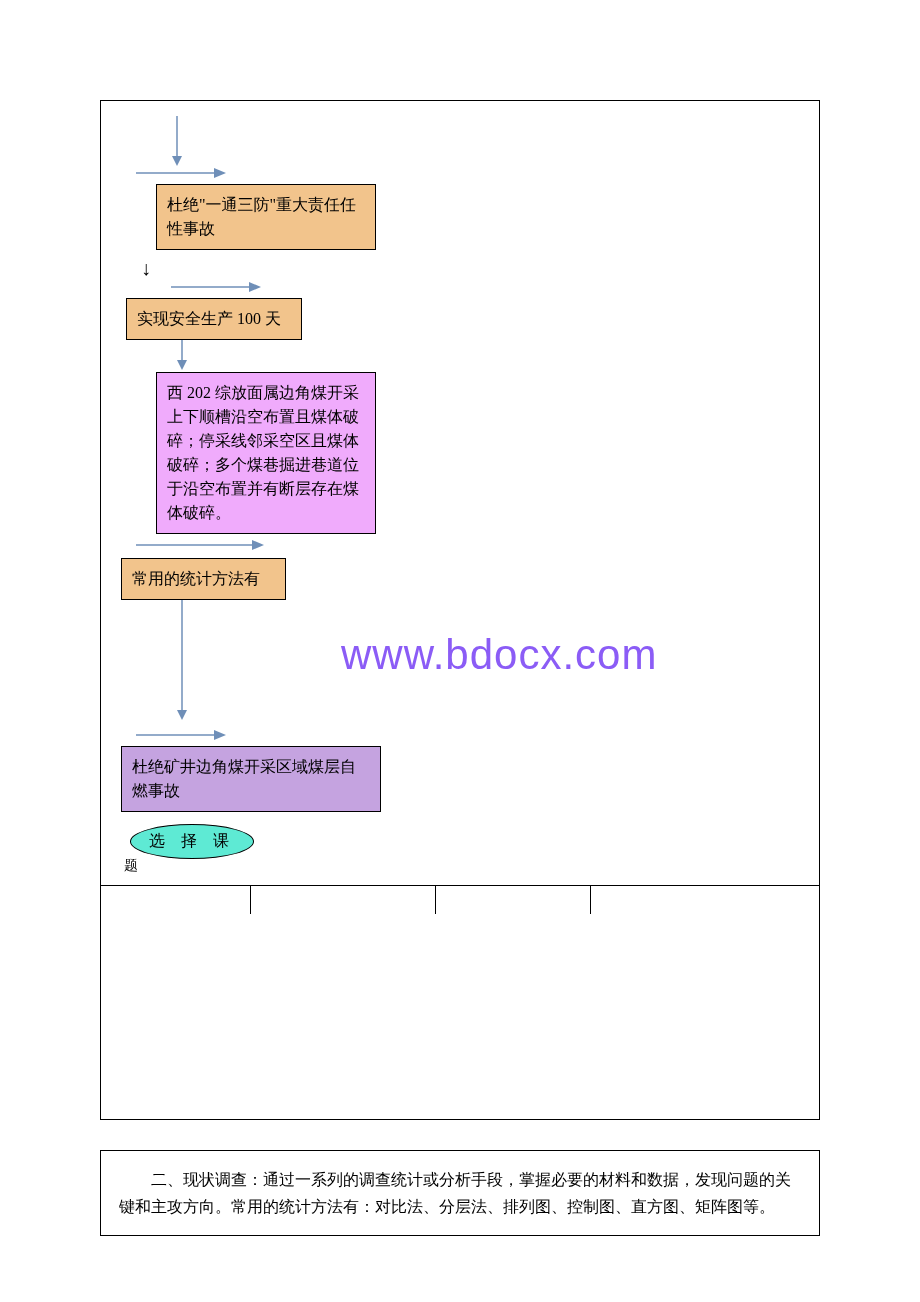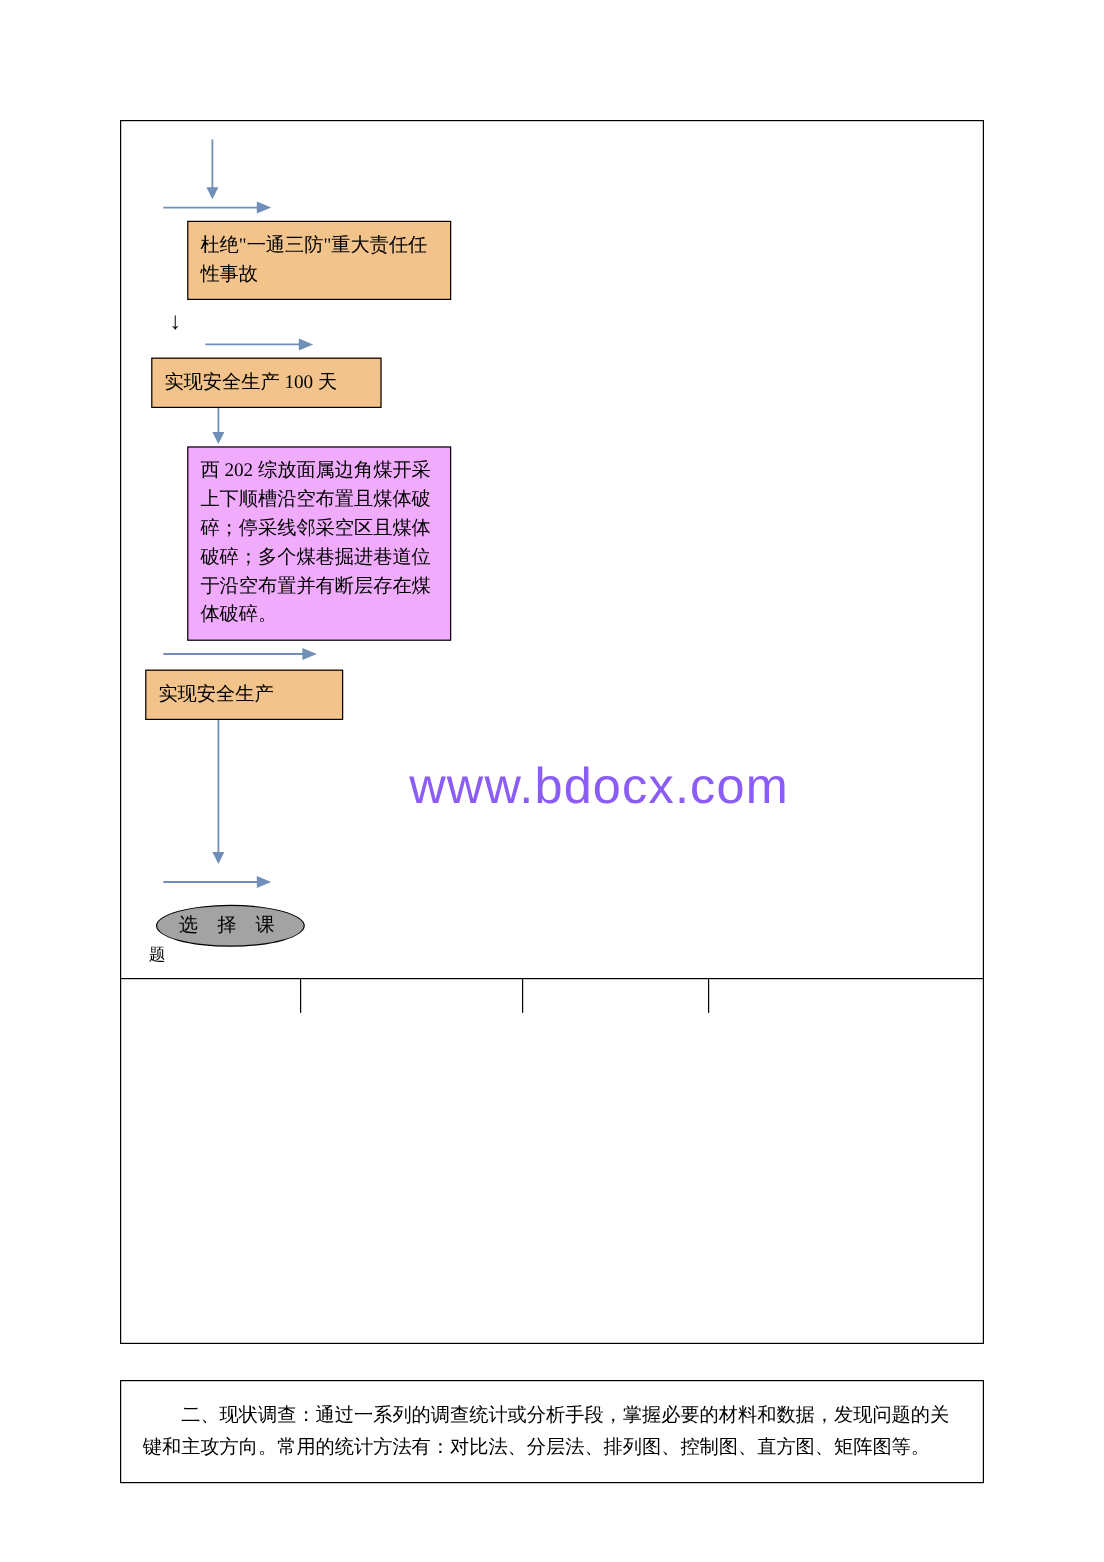--- a/index.html
+++ b/index.html
@@ -88,21 +88,21 @@
       padding: 15px 18px;
       font-size: 16px;
       line-height: 1.7;
     }
     .indent {
       text-indent: 2em;
     }
     .oval {
       border: 1px solid #000;
       border-radius: 50% / 50%;
-      background: #a3a3a3;
+      background: #5eead4;
       padding: 6px 18px;
       display: inline-block;
       font-size: 16px;
       letter-spacing: 6px;
       position: relative;
       z-index: 1;
     }
     .oval-sub {
       font-size: 14px;
       margin-left: 8px;
@@ -135,54 +135,55 @@
 
   <div class="black-arrow-down" style="margin-left: 25px; margin-top: 8px;">↓</div>
 
   <div class="arrow-right" style="margin-left: 55px; margin-top: 2px;">
     <svg width="90" height="14">
       <line x1="0" y1="7" x2="80" y2="7" stroke="#6f8fb8" stroke-width="1.5"></line>
       <polygon points="78,2 78,12 90,7" fill="#6f8fb8"></polygon>
     </svg>
   </div>
 
-  <div class="box orange" style="width: 192px; margin-left: 10px; margin-top: 4px;">实现安全生产 100 天</div>
+  <div class="box orange" style="width: 176px; margin-left: 10px; margin-top: 4px;">实现安全生产 100 天</div>
 
   <div class="arrow-down" style="margin-left: 60px;">
     <svg width="20" height="30">
       <line x1="6" y1="0" x2="6" y2="22" stroke="#6f8fb8" stroke-width="1.5"></line>
       <polygon points="1,20 11,20 6,30" fill="#6f8fb8"></polygon>
     </svg>
   </div>
 
   <div class="box pink" style="width: 220px; margin-left: 40px; margin-top: 2px;">西 202 综放面属边角煤开采上下顺槽沿空布置且煤体破碎；停采线邻采空区且煤体破碎；多个煤巷掘进巷道位于沿空布置并有断层存在煤体破碎。</div>
 
   <div class="arrow-right" style="margin-left: 20px; margin-top: 4px;">
     <svg width="130" height="14">
       <line x1="0" y1="7" x2="118" y2="7" stroke="#6f8fb8" stroke-width="1.5"></line>
       <polygon points="116,2 116,12 128,7" fill="#6f8fb8"></polygon>
     </svg>
   </div>
 
-  <div class="box orange" style="width: 165px; margin-left: 5px; margin-top: 6px;">实现安全生产</div>
+  <div class="box orange" style="width: 165px; margin-left: 5px; margin-top: 6px;">常用的统计方法有</div>
 
   <div class="arrow-down" style="margin-left: 60px;">
     <svg width="20" height="120">
       <line x1="6" y1="0" x2="6" y2="112" stroke="#6f8fb8" stroke-width="1.5"></line>
       <polygon points="1,110 11,110 6,120" fill="#6f8fb8"></polygon>
     </svg>
   </div>
 
   <div class="arrow-right" style="margin-left: 20px; margin-top: 8px;">
     <svg width="90" height="14">
       <line x1="0" y1="7" x2="80" y2="7" stroke="#6f8fb8" stroke-width="1.5"></line>
       <polygon points="78,2 78,12 90,7" fill="#6f8fb8"></polygon>
     </svg>
   </div>
 
+  <div class="box purple" style="width: 260px; margin-left: 5px; margin-top: 4px;">杜绝矿井边角煤开采区域煤层自燃事故</div>
 
   <div style="margin-left: 14px; margin-top: 12px;">
     <div class="oval">选 择 课</div>
   </div>
   <div class="oval-sub">题</div>
 
   <div style="height: 10px;"></div>
 
   <div class="bottom-row">
     <div class="bottom-cell" style="flex: 0 0 150px;"></div>

